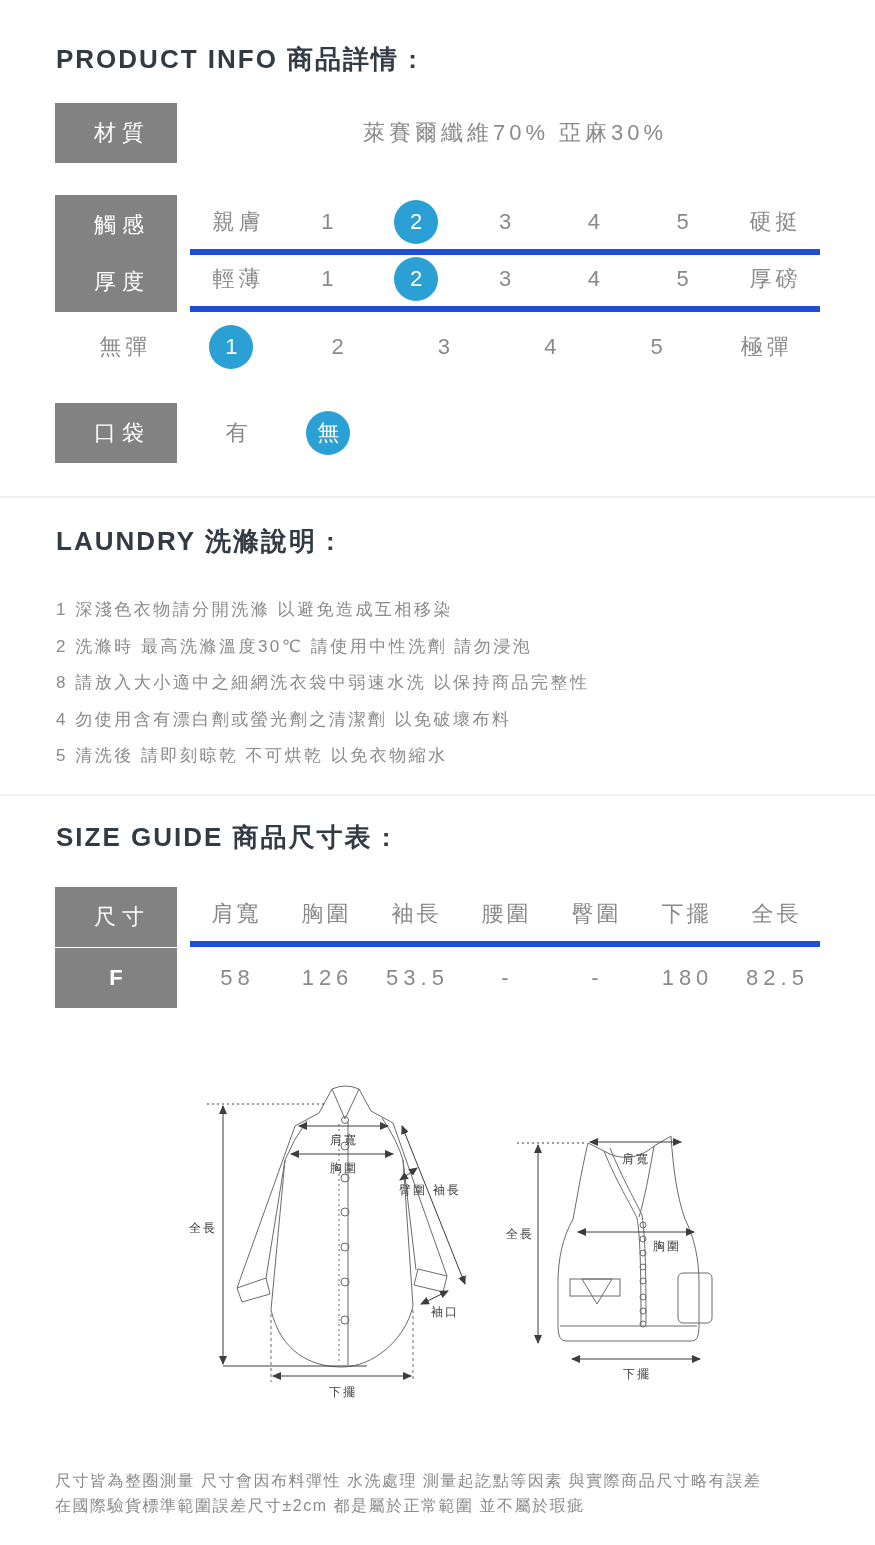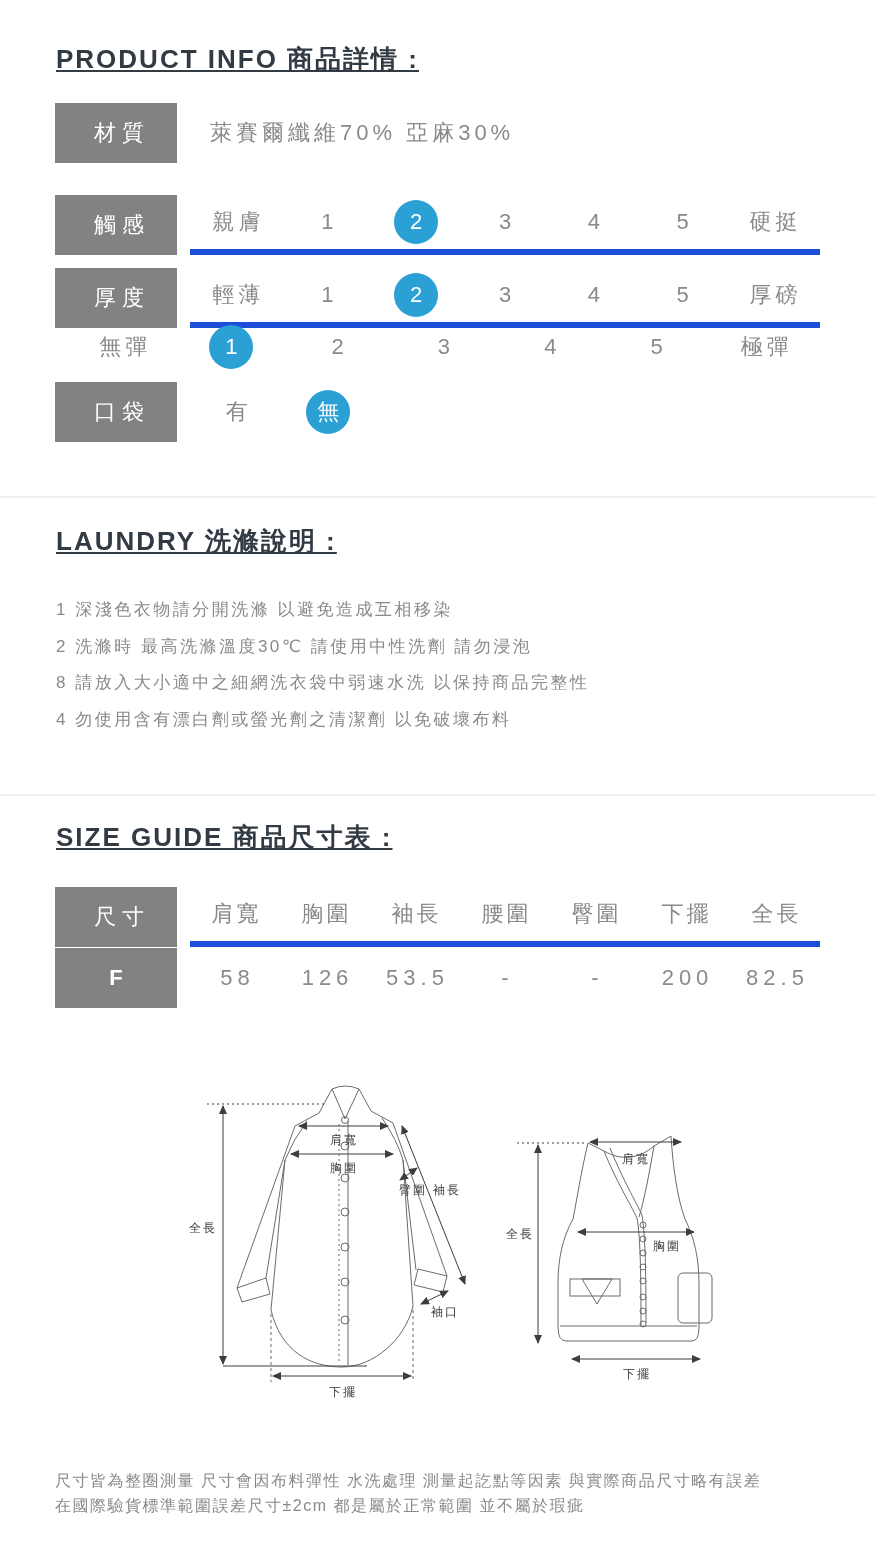--- a/index.html
+++ b/index.html
@@ -3,42 +3,42 @@
 <meta charset="utf-8">
 <style>
   * { box-sizing: border-box; margin: 0; padding: 0; }
   body { background: #fff; }
   .page {
     position: relative; width: 875px; height: 1545px; background: #fff;
     font-family: "Liberation Sans", "DejaVu Sans", sans-serif; overflow: hidden;
   }
   .heading {
     position: absolute; left: 56px; font-size: 26px; font-weight: bold;
-    color: #323a44; letter-spacing: 2px; white-space: nowrap; text-decoration: underline;
+    color: #323a44; letter-spacing: 2px; white-space: nowrap;
   }
   .divider { position: absolute; left: 0; width: 875px; height: 2px; background: #f0f0f0; }
 
   
   .prow { position: absolute; left: 55px; width: 765px; height: 61px; display: flex; }
   .plabel {
     width: 122px; height: 60px; background: #828282; color: #ffffff;
     font-size: 22px; display: flex; align-items: center; justify-content: center;
     letter-spacing: 6px; padding-left: 12px; flex: none;
   }
   .pcontent { flex: 1; margin-left: 13px; height: 60px; display: flex; align-items: center; }
   .pcontent.rule { border-bottom: 6px solid #1d4ed8; }
   .cell { flex: 1; text-align: center; color: #8a8a8a; font-size: 22px;
           display: flex; align-items: center; justify-content: center; }
   .cell.endlab { letter-spacing: 4px; padding-left: 4px; }
   .badge {
     width: 44px; height: 44px; border-radius: 50%; background: #2aa0d5; color: #fff;
     display: flex; align-items: center; justify-content: center; font-size: 22px;
   }
   .mat-value { flex: 1; margin-left: 13px; height: 60px; line-height: 60px;
-               padding-left: 20px; color: #8a8a8a; font-size: 22px; letter-spacing: 4px; }
+               padding-left: 20px; color: #8a8a8a; font-size: 22px; letter-spacing: 4px; text-align: center; }
 
   
   .laundry-list { position: absolute; left: 56px; top: 592px; width: 764px; }
   .laundry-line { font-size: 17px; color: #8a8a8a; letter-spacing: 2.5px; line-height: 36.5px; white-space: nowrap; }
 
   
   .scell { flex: 1; text-align: center; color: #8a8a8a; font-size: 22px; letter-spacing: 3px;
            display: flex; align-items: center; justify-content: center; padding-left: 3px; }
   .scell.val { letter-spacing: 5px; padding-left: 5px; }
   .plabel.fsize { font-size: 22px; font-weight: bold; letter-spacing: 0; padding-left: 0; }
@@ -76,21 +76,21 @@
       <div class="cell">
           <span class="badge">2</span>
         </div>
       <div class="cell">3</div>
       <div class="cell">4</div>
       <div class="cell">5</div>
       <div class="cell endlab">硬挺</div>
     </div>
   </div>
 
-  <div class="prow" style="top:268px">
+  <div class="prow" style="top:252px">
     <div class="plabel">厚度</div>
     <div class="pcontent rule">
       <div class="cell endlab">輕薄</div>
       <div class="cell">1</div>
       <div class="cell">
           <span class="badge">2</span>
         </div>
       <div class="cell">3</div>
       <div class="cell">4</div>
       <div class="cell">5</div>
@@ -105,21 +105,21 @@
           <span class="badge">1</span>
         </div>
       <div class="cell">2</div>
       <div class="cell">3</div>
       <div class="cell">4</div>
       <div class="cell">5</div>
       <div class="cell endlab">極彈</div>
     </div>
   </div>
 
-  <div class="prow" style="top:382px">
+  <div class="prow" style="top:403px">
     <div class="plabel">口袋</div>
     <div class="pcontent">
       <div class="cell endlab">有</div>
       <div class="cell">
           <span class="badge">無</span>
         </div>
       <div class="cell"></div>
         <div class="cell"></div>
         <div class="cell"></div>
         <div class="cell"></div>
@@ -128,20 +128,21 @@
   </div>
 
   <div class="divider" style="top:496px"></div>
 
   <div class="heading" style="top:524px">LAUNDRY 洗滌說明 :</div>
   <div class="laundry-list">
     <div class="laundry-line">1 深淺色衣物請分開洗滌 以避免造成互相移染</div>
     <div class="laundry-line">2 洗滌時 最高洗滌溫度30℃ 請使用中性洗劑 請勿浸泡</div>
     <div class="laundry-line">8 請放入大小適中之細網洗衣袋中弱速水洗 以保持商品完整性</div>
     <div class="laundry-line">4 勿使用含有漂白劑或螢光劑之清潔劑 以免破壞布料</div>
+    <div class="laundry-line">5 清洗後 請即刻晾乾 不可烘乾 以免衣物縮水</div>
   </div>
 
   <div class="divider" style="top:794px"></div>
 
   <div class="heading" style="top:820px">SIZE GUIDE 商品尺寸表 :</div>
 
   <div class="prow" style="top:887px">
     <div class="plabel">尺寸</div>
     <div class="pcontent rule">
       <div class="scell">肩寬</div>
@@ -155,21 +156,21 @@
   </div>
 
   <div class="prow" style="top:948px">
     <div class="plabel fsize">F</div>
     <div class="pcontent">
       <div class="scell val">58</div>
       <div class="scell val">126</div>
       <div class="scell val">53.5</div>
       <div class="scell val">-</div>
       <div class="scell val">-</div>
-      <div class="scell val">200</div>
+      <div class="scell val">180</div>
       <div class="scell val">82.5</div>
     </div>
   </div>
 
   <svg class="diagram" style="left:175px; top:1080px" width="300" height="325" viewBox="0 0 300 325">
     <defs>
       <marker id="s-ae" markerWidth="9" markerHeight="8" refX="8" refY="4" orient="auto">
           <path d="M0,0 L9,4 L0,8 Z" fill="#3d3d3d"></path>
         </marker>
       <marker id="s-as" markerWidth="9" markerHeight="8" refX="1" refY="4" orient="auto">

